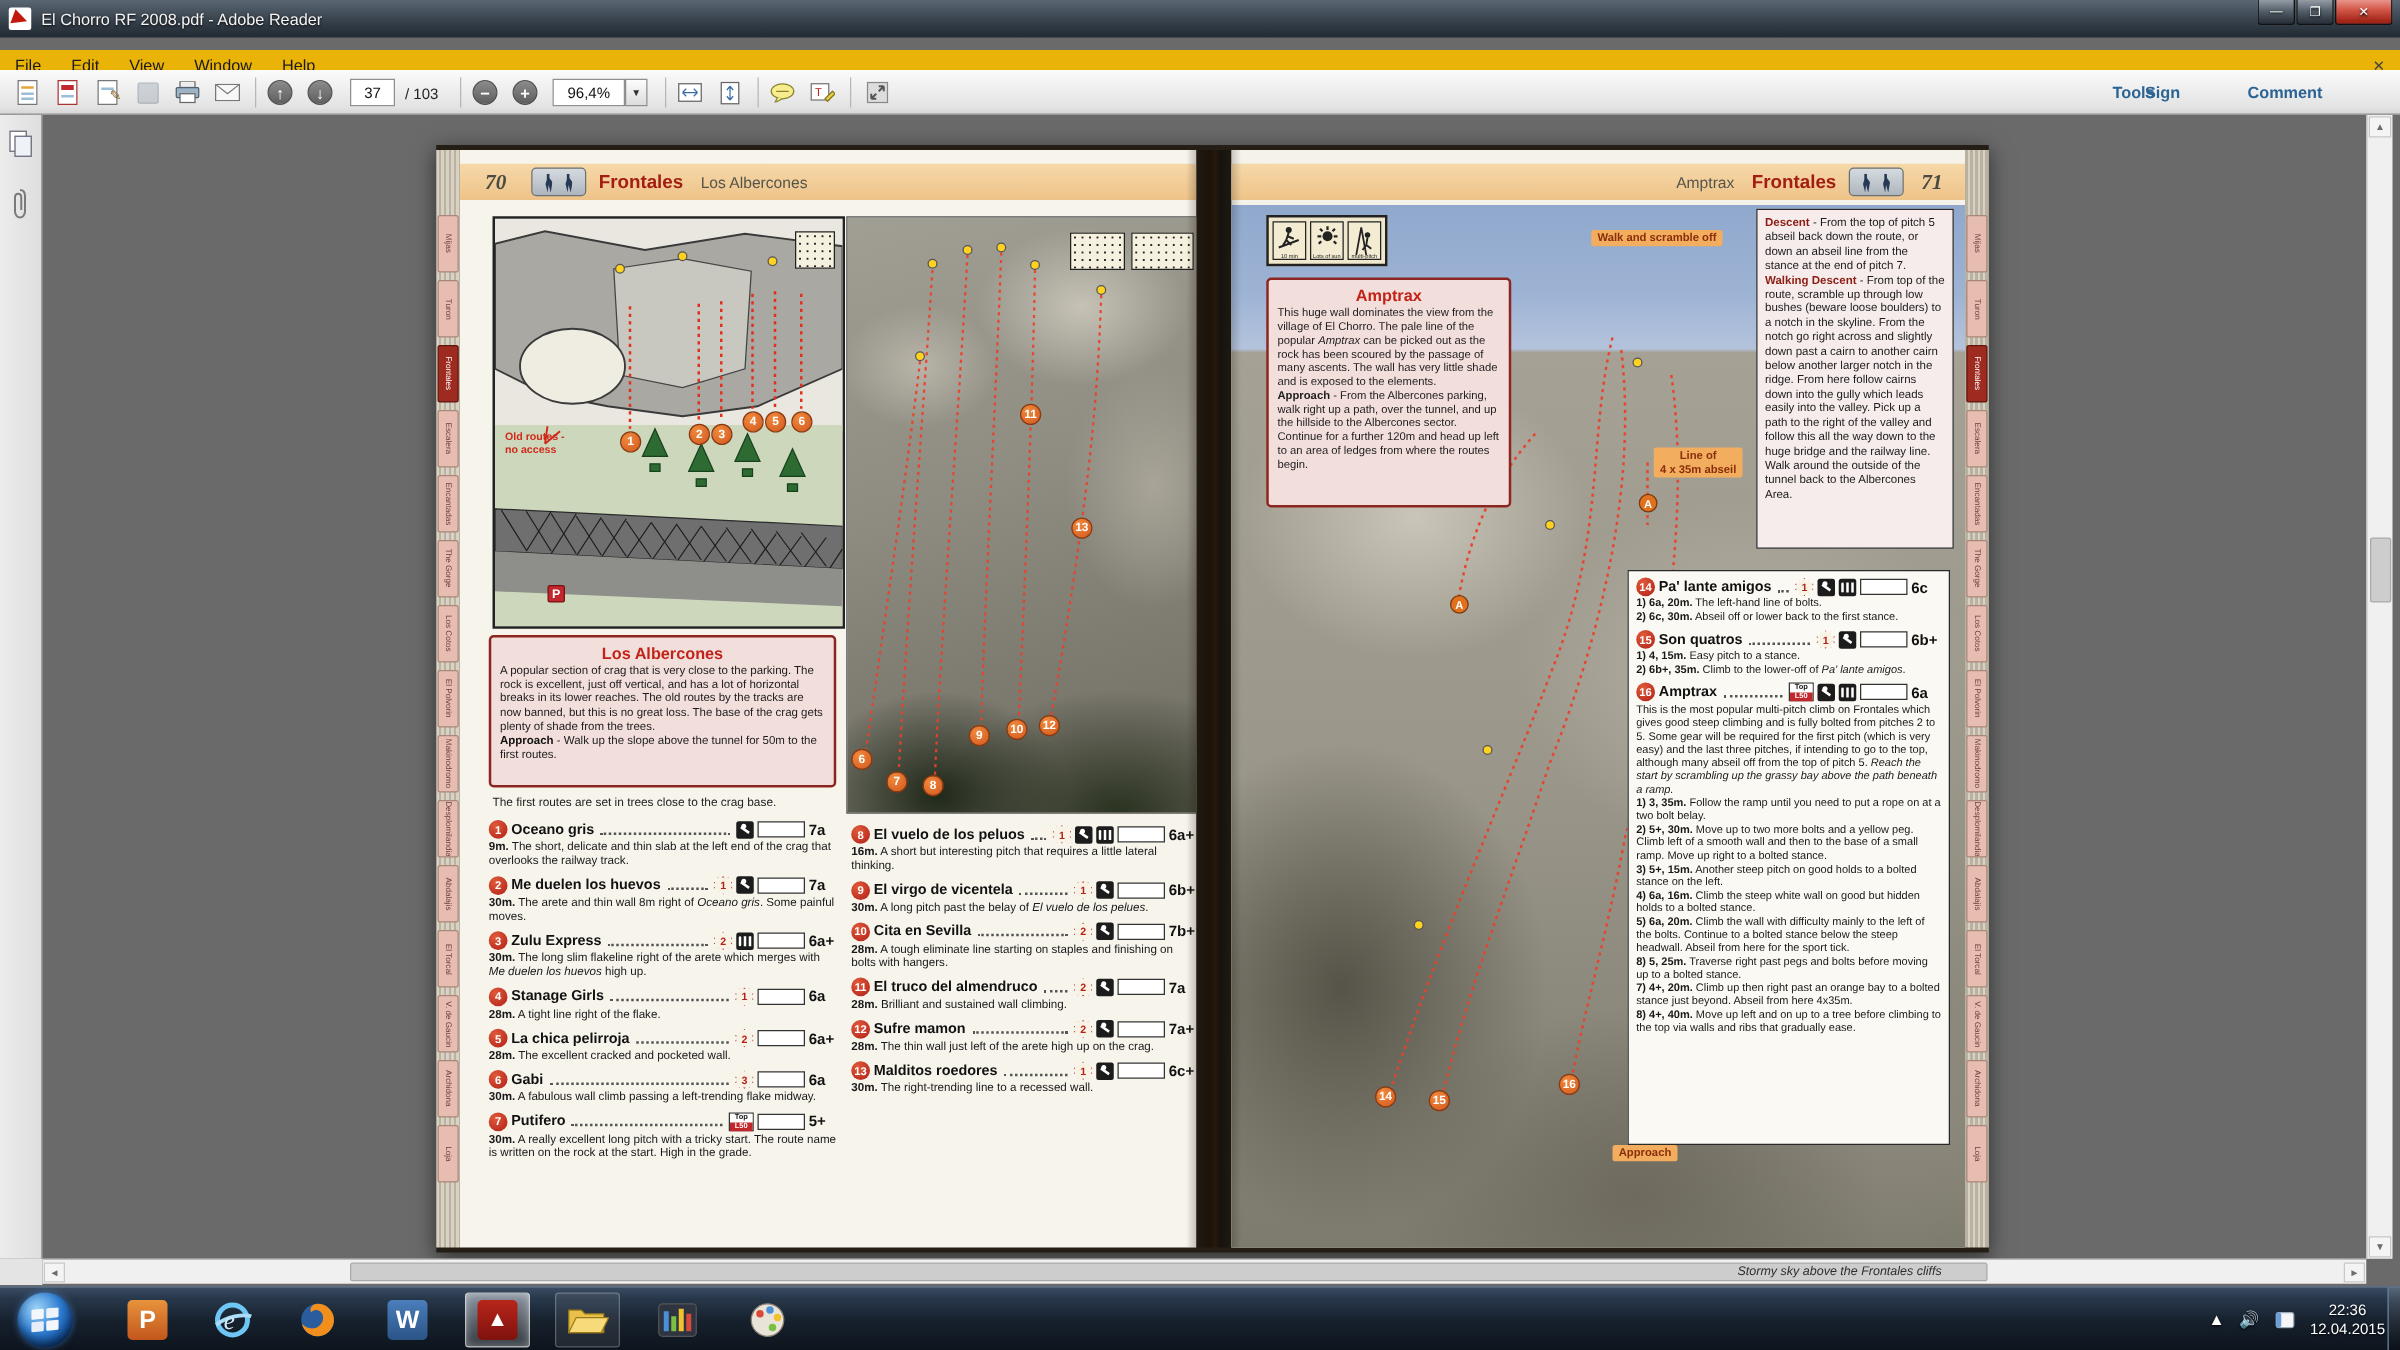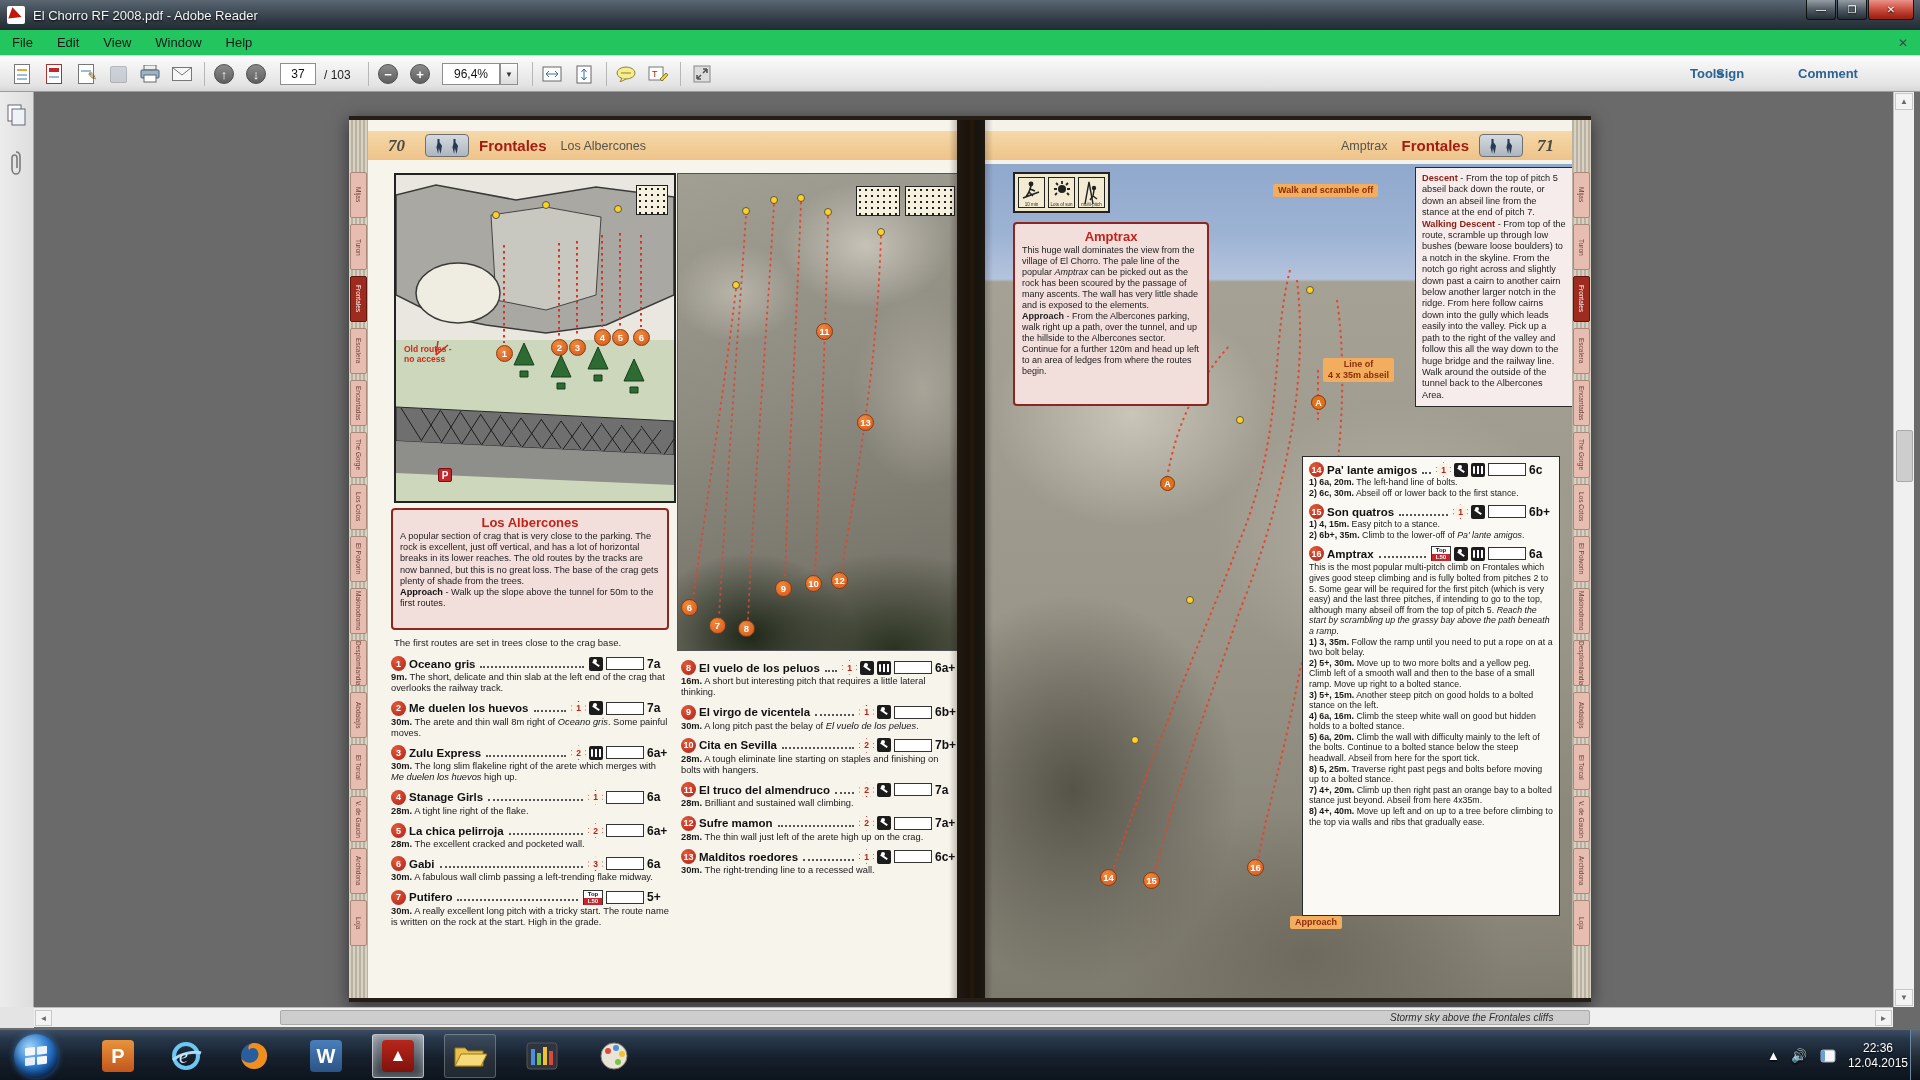--- a/index.html
+++ b/index.html
@@ -9,21 +9,21 @@
 
 
 #titlebar{position:absolute;left:0;top:0;width:1920px;height:30px;
  background:linear-gradient(180deg,#5a6672 0%,#46525d 30%,#2f3943 70%,#222a32 100%);
  display:flex;align-items:center;color:#f4f4f4;font-size:13px;text-shadow:0 1px 2px #000}
 #titlebar .appico{width:18px;height:18px;margin:0 8px 0 7px;background:#fff;border-radius:2px;position:relative;flex:none}
 #titlebar .appico:before{content:"";position:absolute;left:3px;top:3px;border-left:12px solid #c2190f;border-top:6px solid transparent;border-bottom:6px solid transparent;transform:rotate(20deg)}
 .winbtns{position:absolute;right:6px;top:0;display:flex}
 .winbtn{width:30px;height:20px;border:1px solid #111;border-top:none;background:linear-gradient(180deg,rgba(255,255,255,.35),rgba(255,255,255,.08) 45%,rgba(0,0,0,.25));color:#fff;font-size:10px;display:flex;align-items:center;justify-content:center;border-radius:0 0 3px 3px;margin-left:1px}
 .winbtn.close{width:46px;background:linear-gradient(180deg,#e8948a,#d4584a 40%,#a12417 90%)}
-#menubar{position:absolute;left:0;top:30px;width:1920px;height:26px;background:#22c55e;border-bottom:1px solid #d7d7d7;display:flex;align-items:center;font-size:13px;color:#1a1a1a}
+#menubar{position:absolute;left:0;top:40px;width:1920px;height:26px;background:#eab308;border-bottom:1px solid #d7d7d7;display:flex;align-items:center;font-size:13px;color:#1a1a1a}
 #menubar span{padding:4px 12px;cursor:default}
 #menubar .mclose{position:absolute;right:6px;color:#444;font-size:12px;padding:2px 6px}
 #toolbar{position:absolute;left:0;top:56px;width:1920px;height:36px;background:linear-gradient(180deg,#fbfbfb,#e3e3e3 85%,#d6d6d6);border-bottom:1px solid #9b9b9b}
 .tb{position:absolute;top:7px;width:24px;height:22px;display:flex;align-items:center;justify-content:center}
 .tbdiv{position:absolute;top:6px;width:1px;height:24px;background:#b7b7b7}
 .tbcircle{width:20px;height:20px;border-radius:50%;background:linear-gradient(180deg,#8b8b8b,#5f5f5f);color:#fff;display:flex;align-items:center;justify-content:center;font-size:13px;font-weight:bold;border:1px solid #4e4e4e}
 .tbfield{position:absolute;top:7px;height:22px;background:#fff;border:1px solid #8f8f8f;font-size:12px;text-align:center;color:#111}
 .tbtext{position:absolute;top:12px;font-size:12px;color:#222}
 .tblink{position:absolute;top:10px;font-size:13px;font-weight:bold;color:#2b6394;cursor:pointer}
 .docico{width:16px;height:20px;background:#fff;border:1px solid #777;position:relative}
@@ -568,21 +568,21 @@
         <p style="font-size:9px;line-height:11px"><span>This huge wall dominates the view from the village of El Chorro. The pale line of the popular <i>Amptrax</i> can be picked out as the rock has been scoured by the passage of many ascents. The wall has very little shade and is exposed to the elements.</span><br>
         <b>Approach</b><span> - From the Albercones parking, walk right up a path, over the tunnel, and up the hillside to the Albercones sector. Continue for a further 120m and head up left to an area of ledges from where the routes begin.</span></p>
       </div>
 
       <div class="orangelabel" style="left:288px;top:64px">Walk and scramble off</div>
       <div class="orangelabel" style="left:338px;top:238px">
         <span>Line of</span><br><span>4 x 35m abseil</span>
       </div>
       <div class="orangelabel" style="left:305px;top:796px">Approach</div>
 
-      <div class="whitebox" id="descentbox" style="left:430px;top:47px;width:158px;height:240px">
+      <div class="whitebox" id="descentbox" style="left:420px;top:47px;width:158px;height:272px">
         <span class="blabel">Descent</span><span> - From the top of pitch 5 abseil back down the route, or down an abseil line from the stance at the end of pitch 7.</span><br>
         <span class="blabel">Walking Descent</span><span> - From top of the route, scramble up through low bushes (beware loose boulders) to a notch in the skyline. From the notch go right across and slightly down past a cairn to another cairn below another larger notch in the ridge. From here follow cairns down into the gully which leads easily into the valley. Pick up a path to the right of the valley and follow this all the way down to the huge bridge and the railway line. Walk around the outside of the tunnel back to the Albercones Area.</span>
       </div>
 
       <div class="whitebox" id="routes-right" style="left:317px;top:336px;width:258px;height:460px">
           <div class="route">
             <div class="rhead">
               <span class="rnum">14</span>
               <span>Pa' lante amigos</span>
               <span class="leader"></span>

